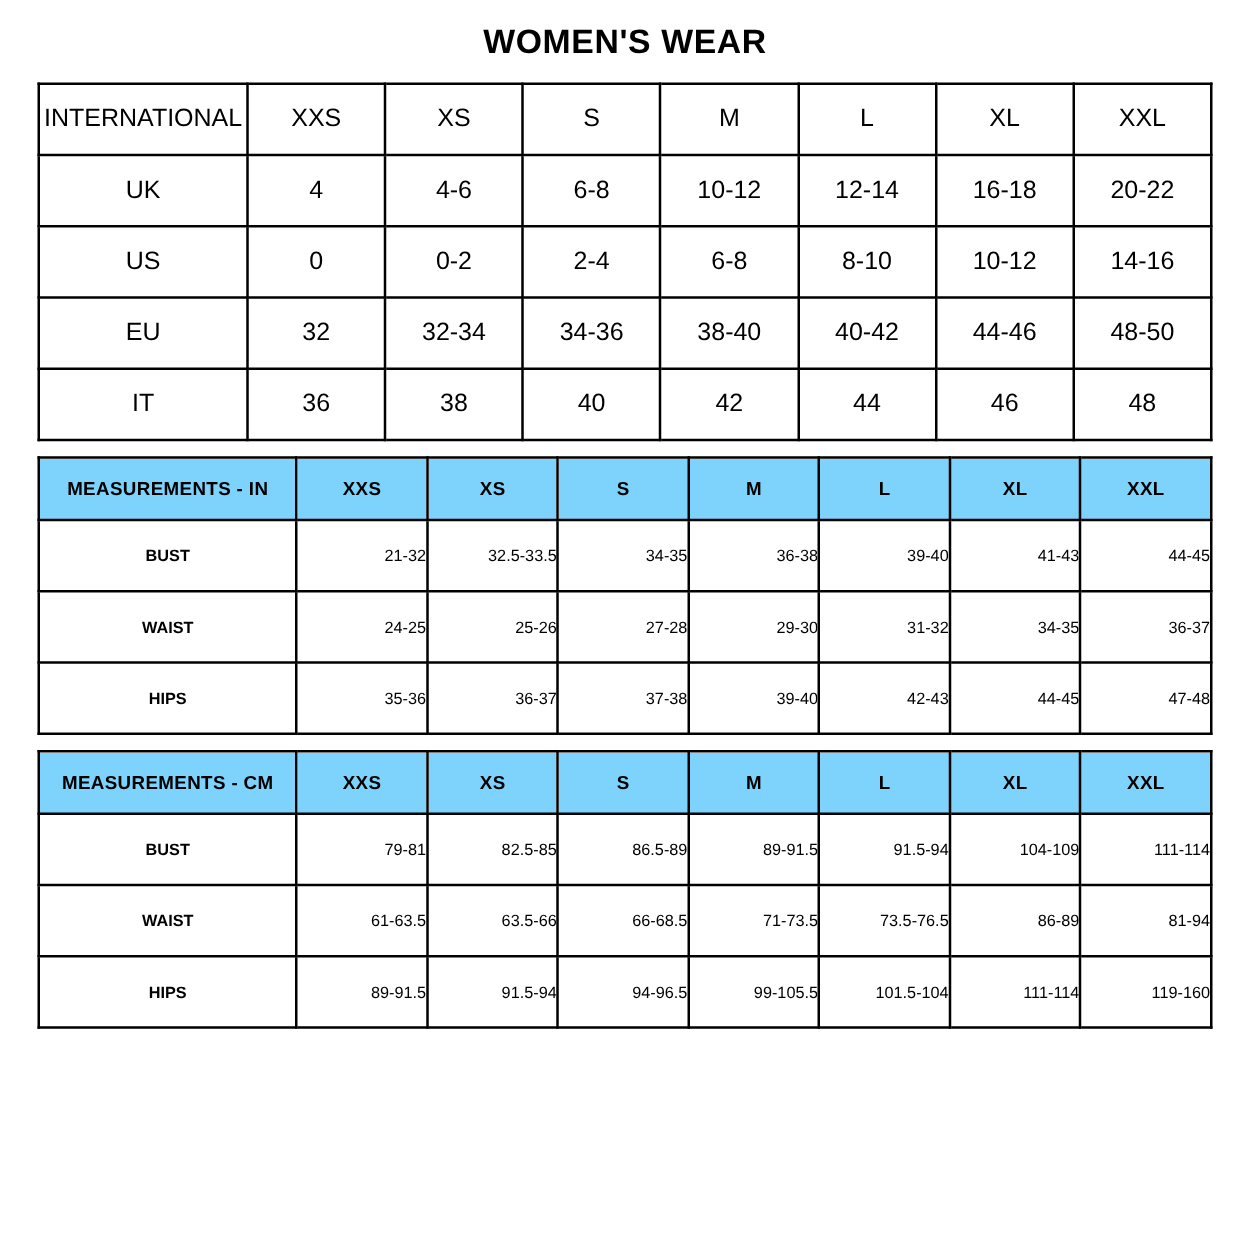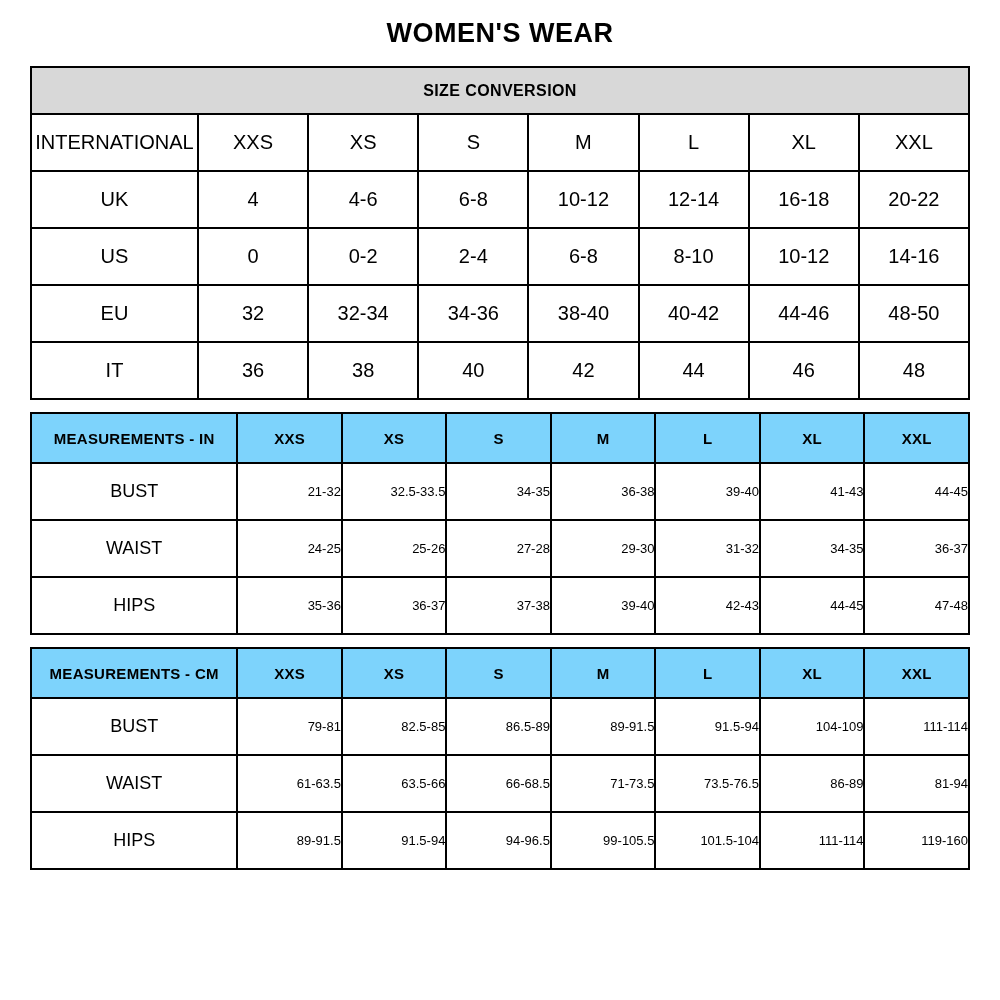--- a/index.html
+++ b/index.html
@@ -16,21 +16,21 @@
   
   .conv td { height: 57px; font-size: 20px; }
   .conv .band { height: 47px; background: #d8d8d8; font-weight: 700; font-size: 16px;
     letter-spacing: 0.4px; }
   .conv col.c0 { width: 17.8%; }
 
   
   .meas td { height: 57px; }
   .meas .hdr td { height: 50px; background: #7dd3fc; font-weight: 700; font-size: 15px;
     letter-spacing: 0.3px; }
-  .meas .lab { font-size: 18px; }
+  .meas .lab { font-size: 13px; font-weight: bold; }
   .meas .val { font-size: 13px; text-align: right; }
   .meas col.c0 { width: 22%; }
 </style>
 </head>
 <body>
 
 <div class="page">
 
   <h1 class="title">WOMEN'S WEAR</h1>
 
@@ -39,23 +39,20 @@
         <col class="c0">
         <col>
         <col>
         <col>
         <col>
         <col>
         <col>
         <col>
       </colgroup>
     <tbody>
-      <tr>
-        <td colspan="8" class="band">SIZE CONVERSION</td>
-      </tr>
       <tr>
         <td>INTERNATIONAL</td>
         <td>XXS</td>
         <td>XS</td>
         <td>S</td>
         <td>M</td>
         <td>L</td>
         <td>XL</td>
         <td>XXL</td>
       </tr>

